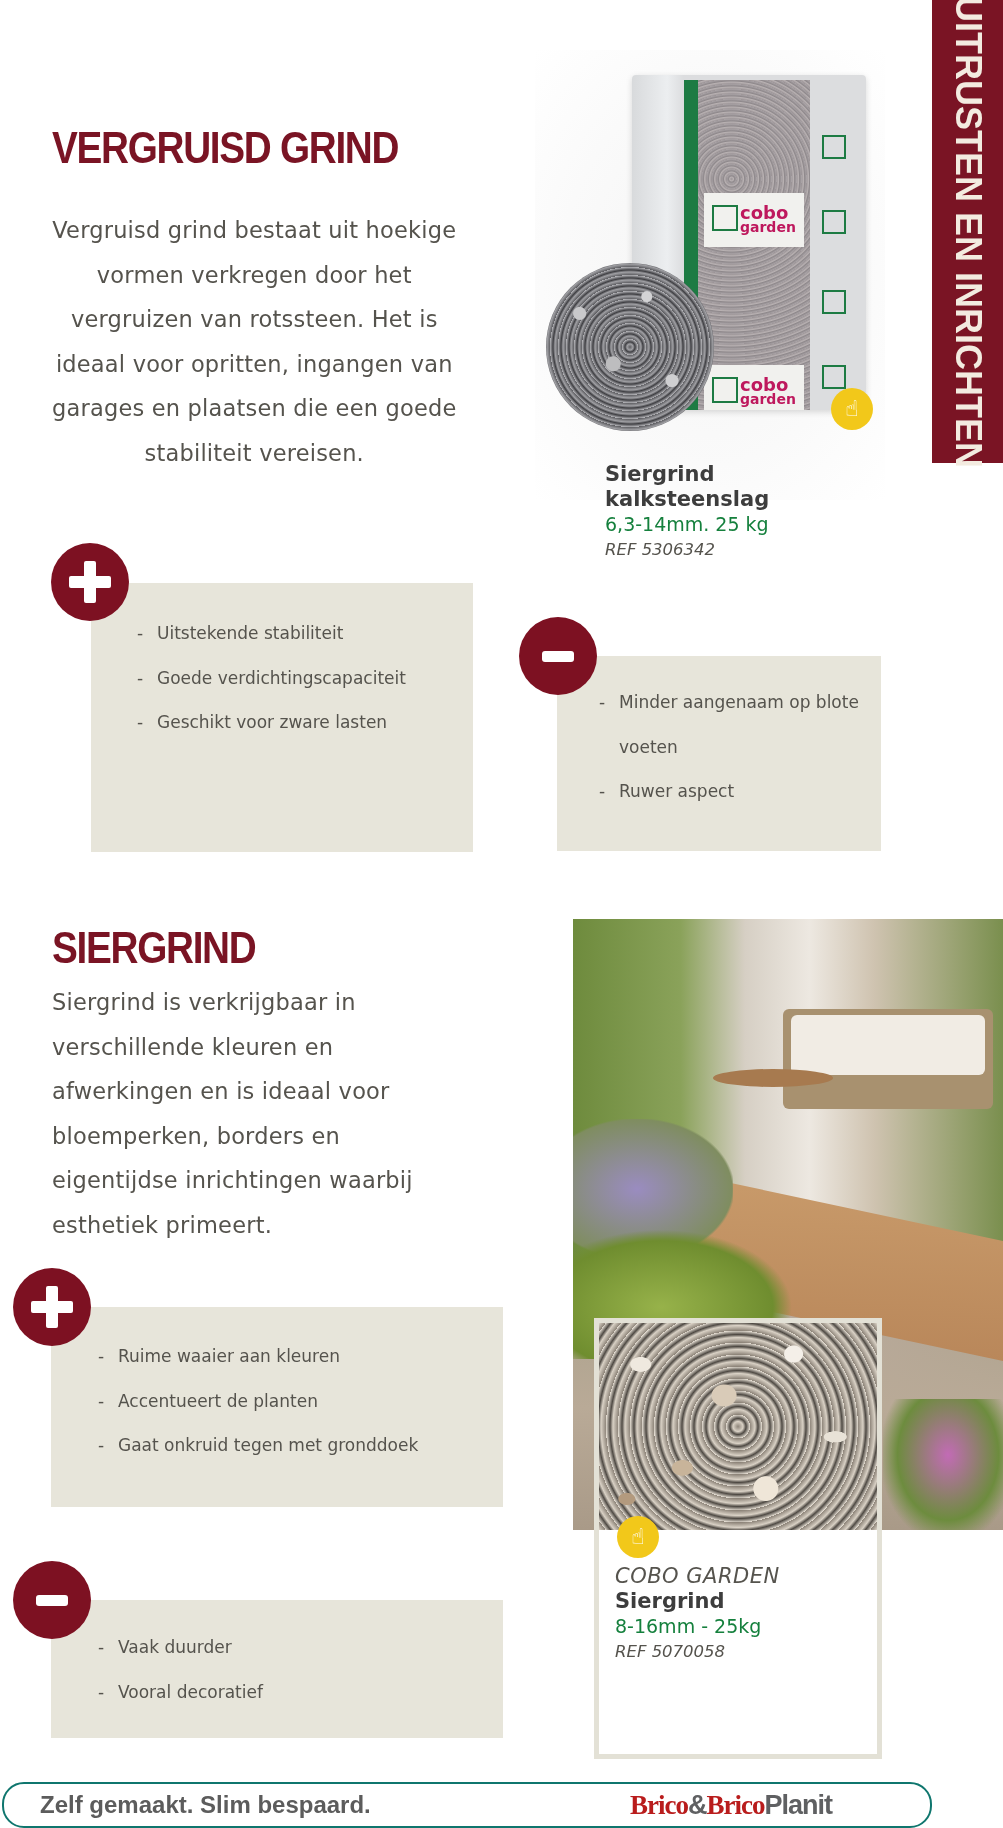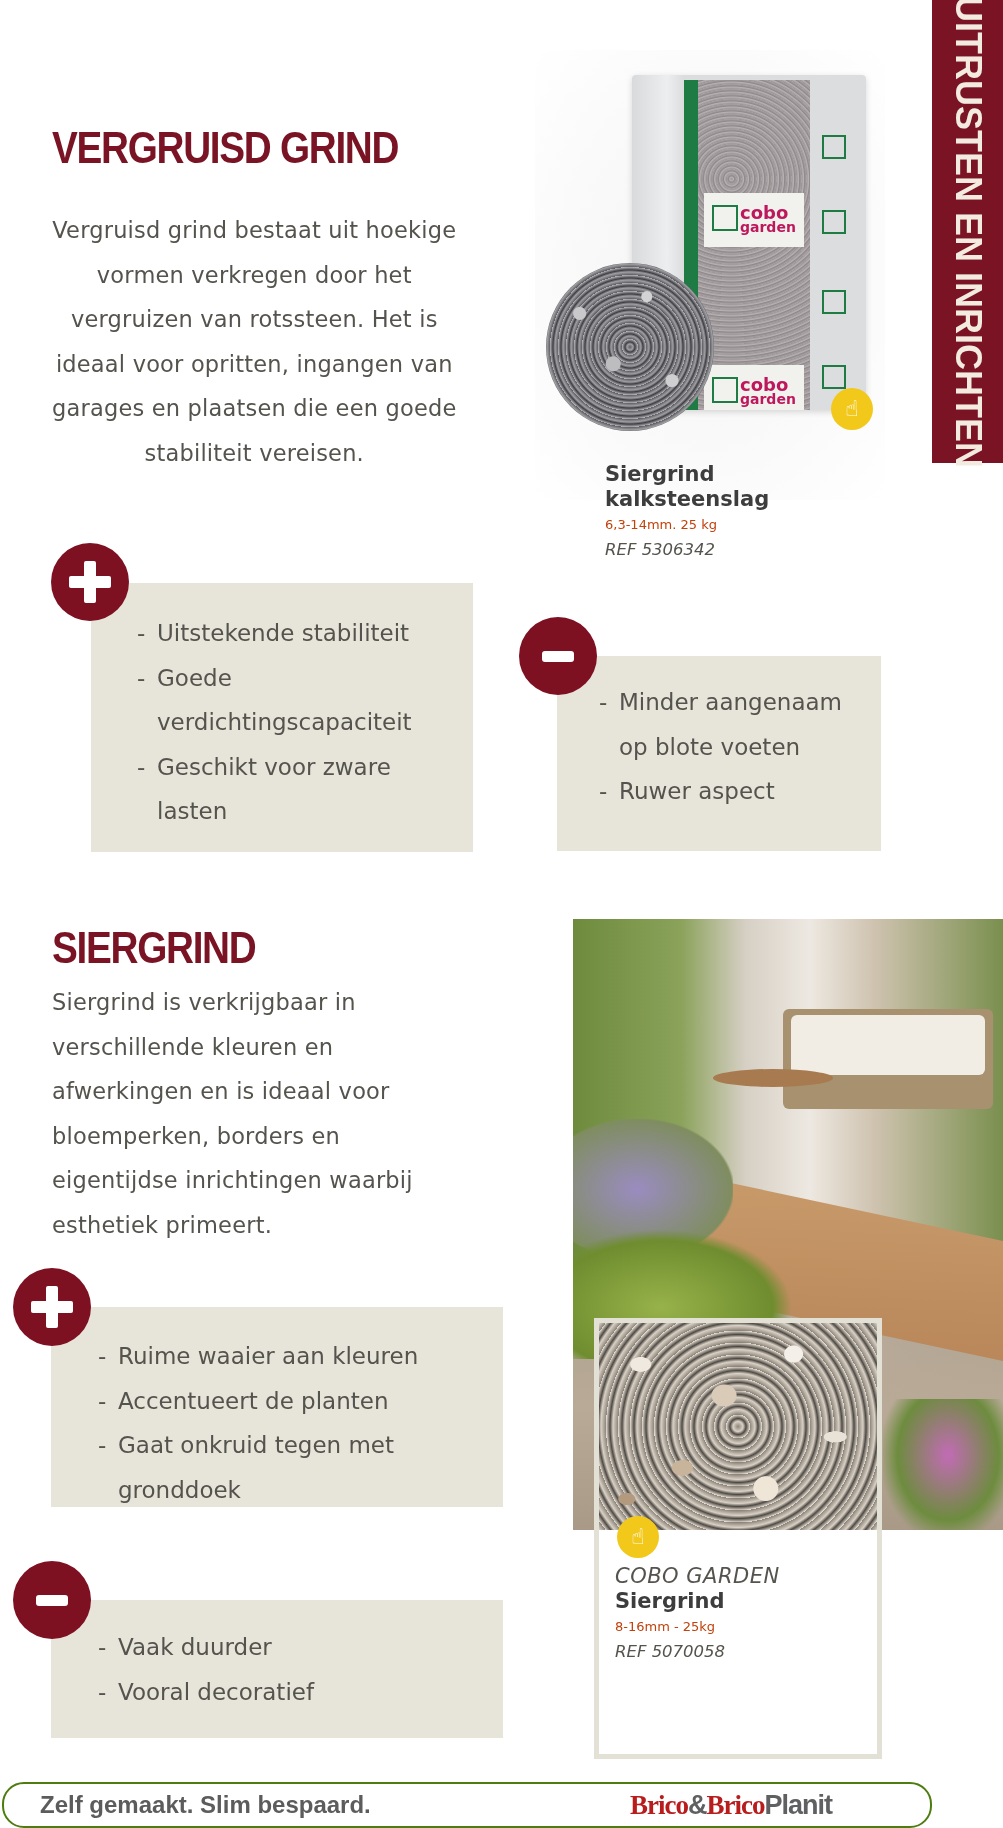--- a/index.html
+++ b/index.html
@@ -24,21 +24,21 @@
   .box {
     position: absolute; background: #e7e5da;
   }
   .badge {
     position: absolute; width: 78px; height: 78px; border-radius: 50%;
     background: #7d1122;
   }
   .badge .hbar { position: absolute; left: 18px; top: 33px; width: 42px; height: 12px; background: #fff; border-radius: 2px; }
   .badge .vbar { position: absolute; left: 33px; top: 18px; width: 12px; height: 42px; background: #fff; border-radius: 2px; }
   .badge.minus .hbar { left: 23px; top: 34px; width: 32px; height: 11px; border-radius: 3px; }
-  .list { position: absolute; margin: 0; padding: 0; list-style: none; font-size: 23px; line-height: 44.6px; color: #55534d; }
+  .list { position: absolute; margin: 0; padding: 0; list-style: none; font-size: 17px; line-height: 44.6px; color: #55534d; }
   .list li { padding-left: 20px; text-indent: -20px; }
   .list li .dash { display: inline-block; width: 20px; text-indent: 0; }
   .vtab {
     position: absolute; left: 932px; top: 0; width: 71px; height: 463px; background: #7a1424;
   }
   .vtab span {
     position: absolute; left: 50%; top: 50%;
     transform: translate(-50%, -50%) rotate(90deg);
     white-space: nowrap; color: #f3ebe0;
     font-family: "Liberation Sans", sans-serif; font-weight: bold;
@@ -73,21 +73,21 @@
       radial-gradient(circle at 40% 60%, #bdbdbf 0 7px, transparent 8px),
       radial-gradient(circle at 75% 70%, #cfcfd1 0 6px, transparent 7px),
       repeating-radial-gradient(circle at 50% 50%, #5e5e62 0px, #a0a0a4 3px, #3f3f43 5px, #b4b4b8 8px);
   }
   .hand-badge {
     position: absolute; width: 42px; height: 42px; border-radius: 50%;
     background: #f2c81a; color: #ffffff; text-align: center; line-height: 42px; font-size: 22px;
   }
   .prod-text { position: absolute; left: 605px; color: #3f3f3f; }
   .prod-text .name { font-weight: bold; font-size: 21px; line-height: 25px; color: #3d3d3d; }
-  .prod-text .spec { font-size: 13px; line-height: 25px; color: #c2410c; }
+  .prod-text .spec { font-size: 19px; line-height: 25px; color: #15803d; }
   .prod-text .ref { font-size: 16.5px; line-height: 25px; font-style: italic; color: #55534d; }
   .prod-text .brand { font-size: 21px; line-height: 25px; font-style: italic; color: #55534d; letter-spacing: 0.5px;}
   .garden-photo {
     position: absolute; left: 573px; top: 919px; width: 430px; height: 611px;
     background:
       linear-gradient(180deg, transparent 0%, transparent 62%, rgba(180,165,150,0.9) 64%, #b9aa97 80%, #a99a88 100%),
       linear-gradient(90deg, #6e8b3d 0%, #8aa25a 25%, #d6cfc4 40%, #ede8e1 55%, #cfc3b0 70%, #7a8f4e 100%);
     overflow: hidden;
   }
   .garden-photo .deck { position: absolute; left: 120px; top: 290px; width: 320px; height: 120px; background: linear-gradient(170deg, #c89a6a, #b9875a); transform: skewY(12deg); }
@@ -108,21 +108,21 @@
       radial-gradient(ellipse at 45% 35%, #d9cbb8 0 12px, transparent 13px),
       radial-gradient(ellipse at 70% 15%, #f4efe8 0 9px, transparent 10px),
       radial-gradient(ellipse at 85% 55%, #e8e2d7 0 11px, transparent 12px),
       radial-gradient(ellipse at 30% 70%, #c8b49a 0 10px, transparent 11px),
       radial-gradient(ellipse at 60% 80%, #efe6d8 0 12px, transparent 13px),
       radial-gradient(ellipse at 10% 85%, #b39a7e 0 8px, transparent 9px),
       repeating-radial-gradient(circle at 50% 50%, #8e857a 0px, #d9d1c5 5px, #4f4a44 8px, #e6dfd4 12px);
   }
   .footer-pill {
     position: absolute; left: 2px; top: 1782px; width: 926px; height: 42px;
-    border: 2px solid #4d7c0f; border-radius: 22px; background: #fff;
+    border: 2px solid #0f766e; border-radius: 22px; background: #fff;
   }
   .footer-slogan {
     position: absolute; left: 36px; top: 0; line-height: 42px;
     font-family: "Liberation Sans", sans-serif; font-weight: bold; font-size: 24px; color: #5c5c5c;
   }
   .footer-logo {
     position: absolute; left: 626px; top: 0; line-height: 42px;
     font-family: "Liberation Sans", sans-serif; font-weight: bold; font-size: 27px; letter-spacing: -1px;
   }
   .logo-yellow { color: #b91c1c; font-family: Liberation Serif, serif; }

